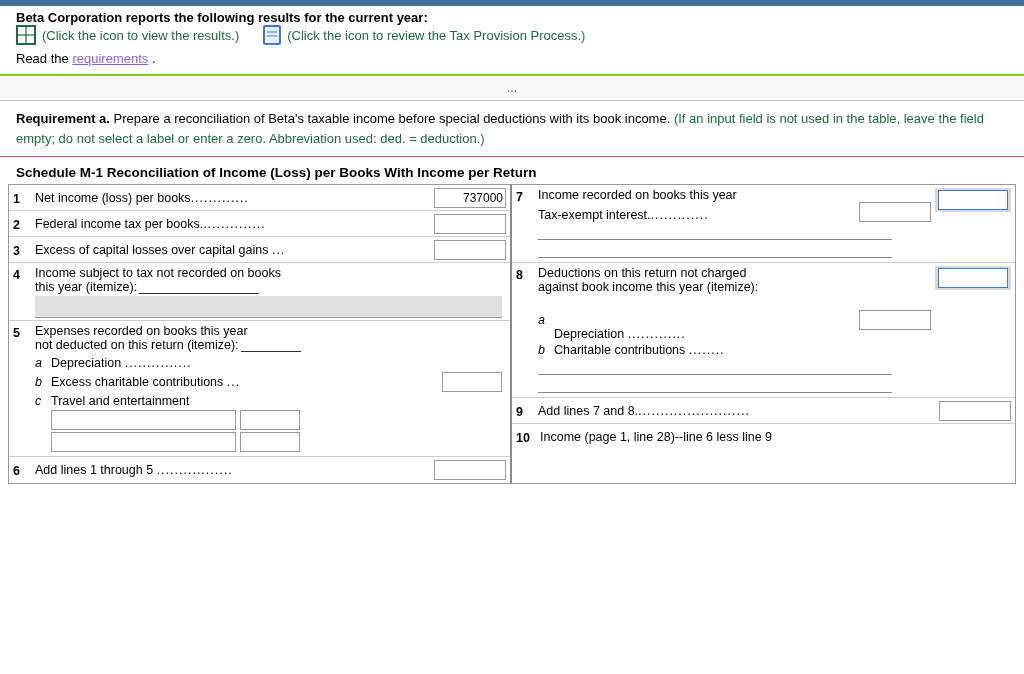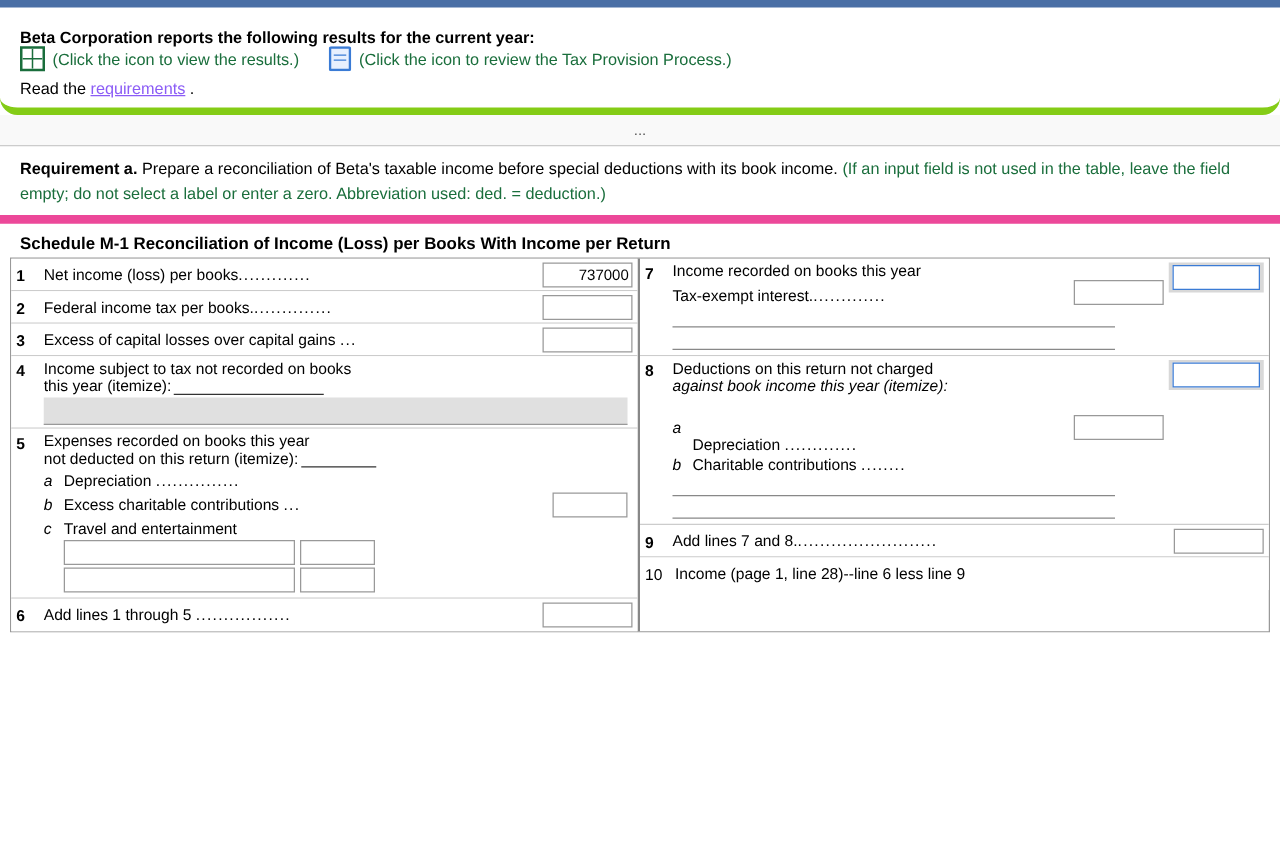--- a/index.html
+++ b/index.html
@@ -9,21 +9,21 @@
       background: #fff;
       color: #000;
       width: 1024px;
     }
   </style>
 </head>
 <body>
 
 <div style="background:#4a6fa5;height:6px;"></div>
 
-<div style="padding:16px 16px 8px 16px; border-bottom:6px solid #84cc16;border-radius:14px;">
+<div style="padding:4px 16px 8px 16px; border-bottom:2px solid #84cc16;">
   <p>
     <strong>Beta Corporation reports the following results for the current year:</strong>
   </p>
   <div style="display:flex;align-items:center;gap:24px;margin-bottom:6px;">
     <div style="display:flex;align-items:center;gap:6px;color:#1a6e3c;cursor:pointer;">
       <svg width="20" height="20" viewBox="0 0 20 20" style="border:2px solid #1a6e3c;">
         <line x1="10" y1="0" x2="10" y2="20" stroke="#1a6e3c" stroke-width="1.5"></line>
         <line x1="0" y1="10" x2="20" y2="10" stroke="#1a6e3c" stroke-width="1.5"></line>
       </svg>
       <span style="color:#1a6e3c;">(Click the icon to view the results.)</span>
@@ -41,21 +41,21 @@
     <span>Read the</span>
     <a href="#" style="color:#8b5cf6;">requirements</a>
     <span>.</span>
   </div>
 </div>
 
 <div style="text-align:center;padding:5px 0;border-bottom:1px solid #ccc;color:#555;font-size:12px;background:#f9f9f9;">
   <span>...</span>
 </div>
 
-<div style="padding:8px 16px;font-size:13px;line-height:1.5;border-bottom:7px solid #ec4899;">
+<div style="padding:8px 16px;font-size:13px;line-height:1.5;border-bottom:1px solid #ec4899;">
   <span style="font-weight:bold;">Requirement a.</span>
   <span> Prepare a reconciliation of Beta's taxable income before special deductions with its book income.</span>
   <span style="color:#1a6e3c;">(If an input field is not used in the table, leave the field empty; do not select a label or enter a zero. Abbreviation used: ded. = deduction.)</span>
 </div>
 
 <div style="padding:8px 16px 4px 16px;font-size:13.5px;font-weight:bold;">Schedule M-1 Reconciliation of Income (Loss) per Books With Income per Return</div>
 
 <div style="display:flex;border:1px solid #999;margin:0 8px;font-size:12.5px;">
 
   <div style="width:50%;border-right:2px solid #888;">
@@ -151,21 +151,21 @@
           <input type="text" value="" style="border: 1px solid rgb(58, 123, 213); height: 20px; width: 70px; text-align: right; font-size: 12px; background: rgb(255, 255, 255);">
         </div>
       </div>
     </div>
 
     <div style="border-bottom:1px solid #ccc;padding:3px 4px 2px 4px;background:#fff;">
       <div style="display:flex;align-items:flex-start;">
         <span style="font-weight:bold;min-width:18px;padding-top:2px;">8</span>
         <div style="flex:1;padding:0 4px;">
           <div>Deductions on this return not charged</div>
-          <div style="margin-bottom:4px;font-style:italic;">against book income this year (itemize):</div>
+          <div style="margin-bottom:4px;">against book income this year (itemize):</div>
 
           <div style="display:flex;align-items:center;margin-bottom:2px;">
             <span style="min-width:16px;font-style:italic;">a</span>
             <span style="flex:1;margin-top:29px;">Depreciation <span style="letter-spacing:1px;">.............</span></span>
             <input type="text" value="" style="border: 1px solid rgb(153, 153, 153); height: 20px; width: 72px; text-align: right; font-size: 12px;">
           </div>
 
           <div style="display:flex;align-items:center;margin-bottom:2px;">
             <span style="min-width:16px;font-style:italic;">b</span>
             <span style="flex:1;">Charitable contributions <span style="letter-spacing:1px;">........</span></span>
@@ -179,18 +179,18 @@
       </div>
     </div>
 
     <div style="display:flex;align-items:center;border-bottom:1px solid #ccc;min-height:26px;padding:2px 4px;background:#fff;">
       <span style="font-weight:bold;min-width:18px;padding-top:2px;">9</span>
       <span style="flex:1;padding:0 4px;">Add lines 7 and 8.<span style="letter-spacing:1px;">.........................</span></span>
       <input type="text" value="" style="border: 1px solid rgb(153, 153, 153); height: 20px; width: 72px; text-align: right; font-size: 12px;">
     </div>
 
     <div style="display:flex;align-items:center;min-height:26px;padding:2px 4px;background:#fff;">
-      <span style="font-weight:normal;min-width:20px;padding-top:2px;">10</span>
+      <span style="font-weight:bold;min-width:20px;padding-top:2px;">10</span>
       <span style="flex:1;padding:0 4px;">Income (page 1, line 28)--line 6 less line 9</span>
     </div>
 
   </div>
 </div>
 
 </body></html>

